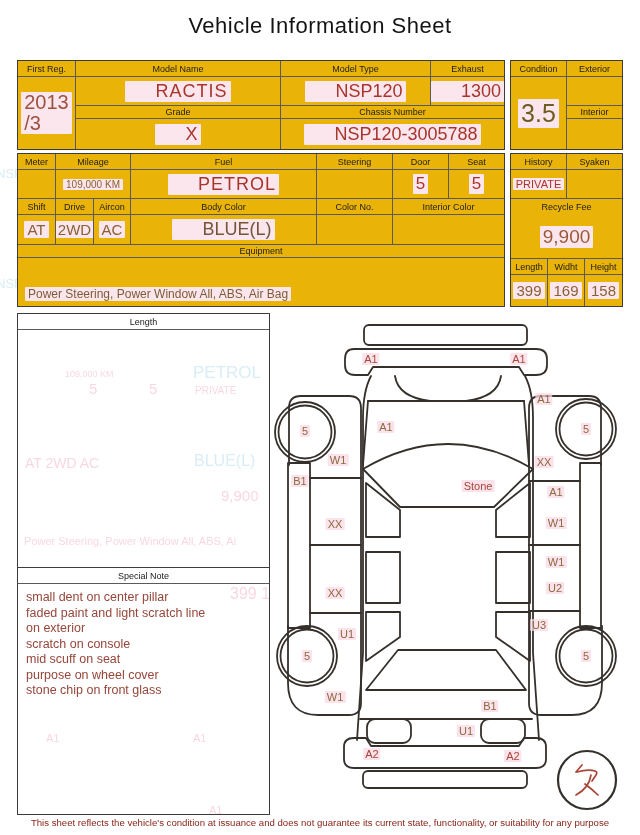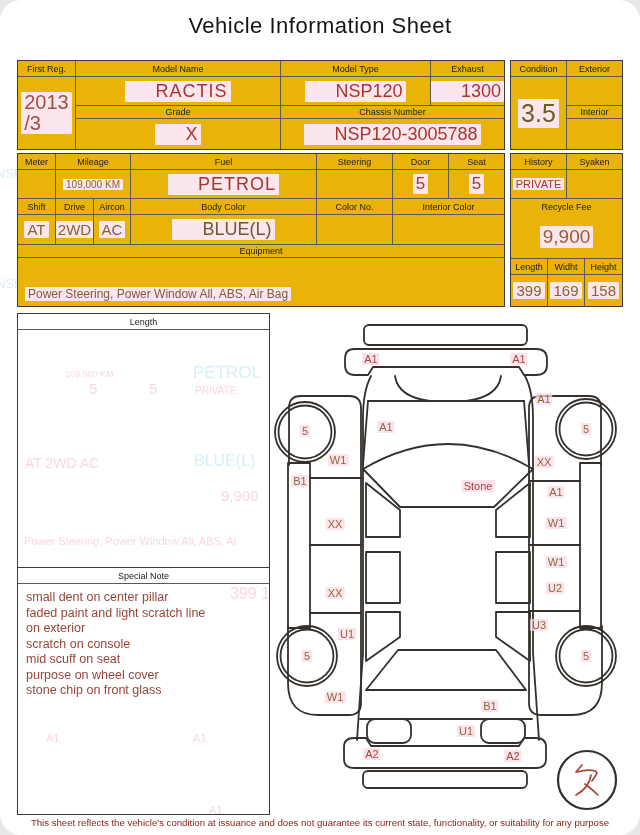--- a/index.html
+++ b/index.html
@@ -1,17 +1,17 @@
 <!DOCTYPE html>
 <html><head>
 <meta charset="utf-8">
 <style>
   html,body{margin:0;padding:0;background:#e8e8e8;}
   #page{position:relative;width:640px;height:835px;background:#ffffff;overflow:hidden;
-        font-family:"Liberation Sans", sans-serif;color:#222;border-radius:21px;}
+        font-family:"Liberation Sans", sans-serif;color:#222;}
   
   .tbl{position:absolute;border:1.6px solid #3c3c3c;background:#eab308;}
   .cell{box-sizing:border-box;display:flex;align-items:center;justify-content:center;
         overflow:hidden;position:relative;}
   .hdr{font-size:9px;color:#1c1c1c;}
   .br{border-right:1px solid #5a5a5a;}
   .bb{border-bottom:1px solid #5a5a5a;}
   .hl{background:#fce6ee;padding:0 3px;border-radius:1px;white-space:nowrap;}
   .v-red{color:#a8352c;}
   .v-brown{color:#8a6035;}

